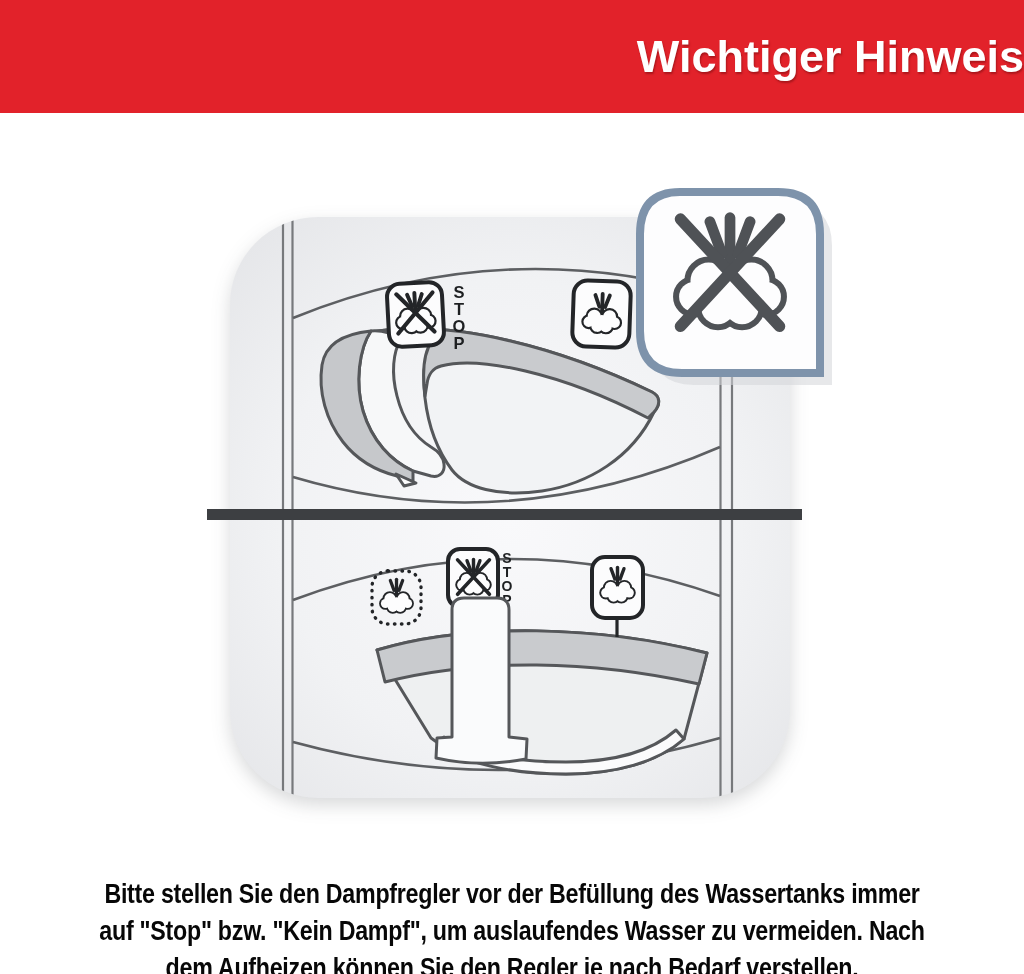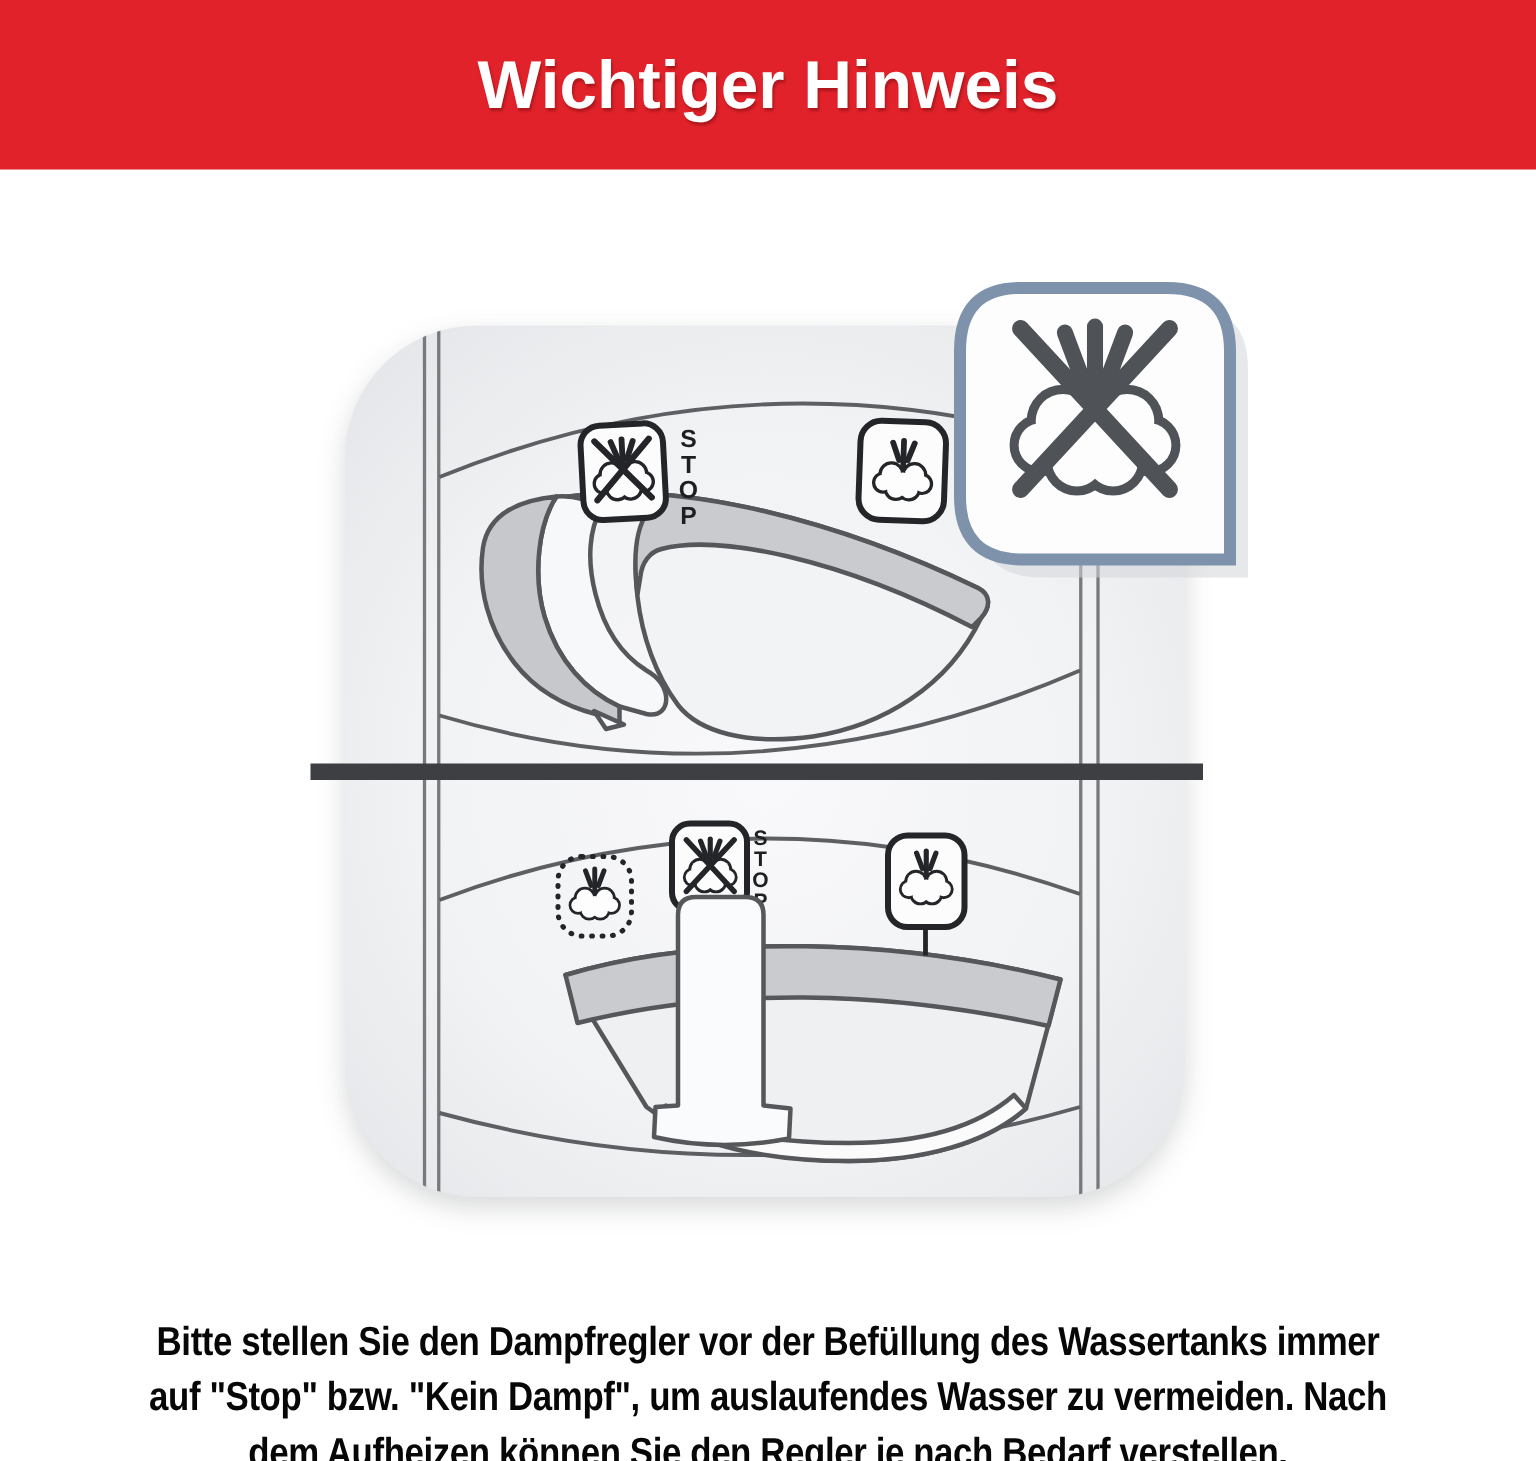--- a/index.html
+++ b/index.html
@@ -5,21 +5,21 @@
   :root{
     --header-bg:#e2222a; --header-text:#ffffff; --callout-border:#7e93ab;
     --icon-stroke:#232528; --big-icon-stroke:#4f5256; --divider:#3d3f42;
     --notice-text:#070707; --line-gray:#77797c; --arc-gray:#5d5f62;
   }
   *{margin:0;padding:0;box-sizing:border-box}
   html,body{background:#fff}
   .page{position:relative;width:1024px;height:974px;background:#ffffff;overflow:hidden;
          font-family:"Liberation Sans","DejaVu Sans",sans-serif}
   .header{position:absolute;left:0;top:0;width:1024px;height:113px;
-          background:var(--header-bg);display:flex;align-items:center;justify-content:center}
+          background:var(--header-bg);display:flex;align-items:center;justify-content:flex-end}
   .header h1{color:var(--header-text);font-size:45px;font-weight:bold;letter-spacing:0;
              text-shadow:1px 2px 2px rgba(70,0,0,.35)}
   .illu{position:absolute;left:185px;top:170px;width:670px;height:660px}
   .notice{position:absolute;left:0;top:876px;width:1024px;text-align:center;
           transform:scaleX(.86);transform-origin:512px 0;
           color:var(--notice-text);font-weight:bold;font-size:27px;line-height:37px;
           letter-spacing:-0.3px;white-space:nowrap}
   .panel-shadow{filter:drop-shadow(0px 7px 9px rgba(40,42,48,.18))}
   .stroke-thin{stroke:var(--line-gray);stroke-width:2.2}
   .arc{stroke:var(--arc-gray);stroke-width:2.6;fill:none}

